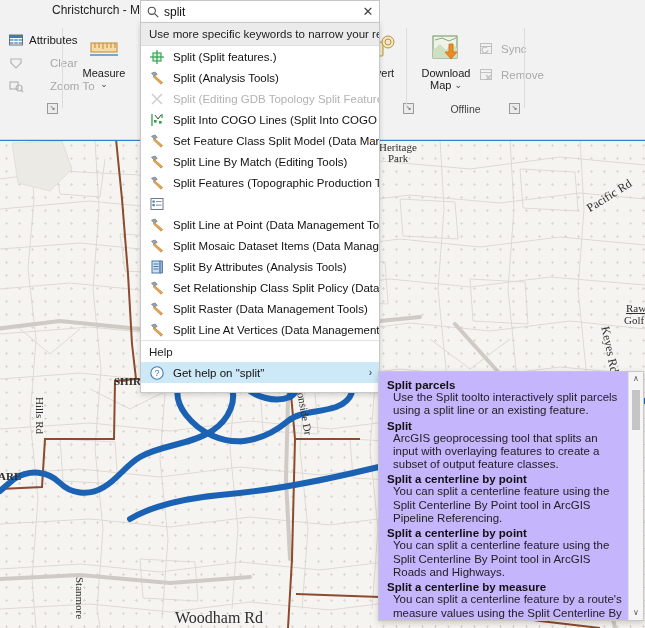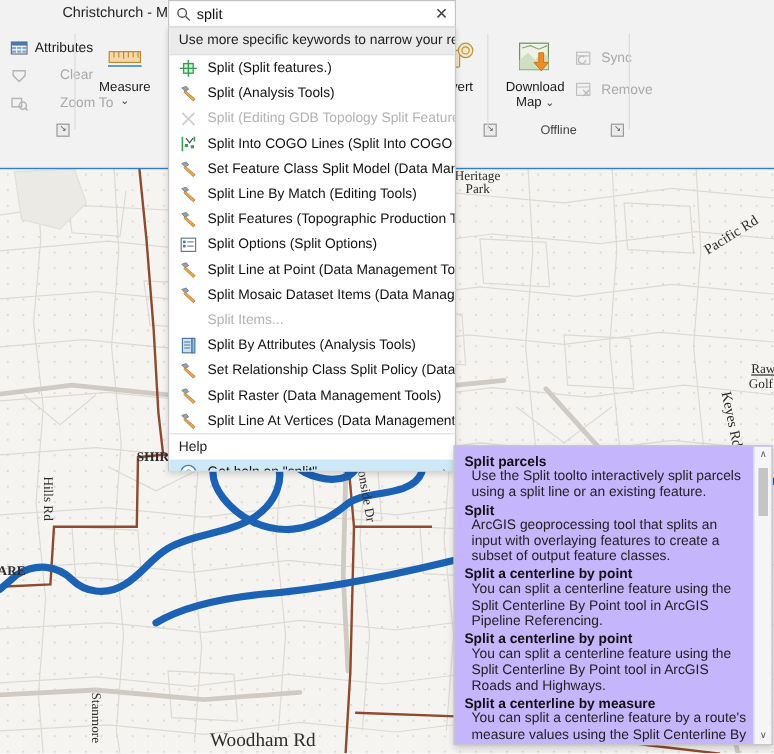--- a/index.html
+++ b/index.html
@@ -485,21 +485,20 @@
     <div class="dd-item">
       <span class="ic">
         <svg width="16" height="16" viewBox="0 0 16 16">
           <rect x="2" y="2.5" width="12" height="11" fill="#ffffff" stroke="#6b7b8c" stroke-width="1"></rect>
           <rect x="3.5" y="4.5" width="2.2" height="2.2" fill="#4a78a8"></rect>
           <rect x="3.5" y="8" width="2.2" height="2.2" fill="#4a78a8"></rect>
           <line x1="7" y1="5.6" x2="12.5" y2="5.6" stroke="#7d8b99" stroke-width="1"></line>
           <line x1="7" y1="9.1" x2="12.5" y2="9.1" stroke="#7d8b99" stroke-width="1"></line>
         </svg>
       </span>
-      <span>Split Options (Split Options)</span>
     </div>
 
     <div class="dd-item">
       <span class="ic">
         <svg width="16" height="16" viewBox="0 0 16 16">
           <path d="M2.5 3.2 L6.2 2 L8.2 4.4 L5.2 6 Z" fill="#9aa3ad" stroke="#6f7780" stroke-width="0.7"></path>
           <path d="M5.4 5.6 L13.6 12.6 L12.1 14.2 L4.2 6.8 Z" fill="#e8a85a" stroke="#b97c2e" stroke-width="0.7"></path>
         </svg>
       </span>
       <span>Split Line at Point (Data Management Tools)</span>
@@ -508,23 +507,20 @@
     <div class="dd-item">
       <span class="ic">
         <svg width="16" height="16" viewBox="0 0 16 16">
           <path d="M2.5 3.2 L6.2 2 L8.2 4.4 L5.2 6 Z" fill="#9aa3ad" stroke="#6f7780" stroke-width="0.7"></path>
           <path d="M5.4 5.6 L13.6 12.6 L12.1 14.2 L4.2 6.8 Z" fill="#e8a85a" stroke="#b97c2e" stroke-width="0.7"></path>
         </svg>
       </span>
       <span>Split Mosaic Dataset Items (Data Manageme</span>
     </div>
 
-    <div class="dd-item dim noicon">
-      <span>Split Items...</span>
-    </div>
 
     <div class="dd-item">
       <span class="ic">
         <svg width="16" height="16" viewBox="0 0 16 16">
           <rect x="3" y="2" width="8" height="12" fill="#cfe0ef" stroke="#4a78a8" stroke-width="1"></rect>
           <line x1="4.5" y1="5" x2="9.5" y2="5" stroke="#4a78a8"></line>
           <line x1="4.5" y1="7.5" x2="9.5" y2="7.5" stroke="#4a78a8"></line>
           <line x1="4.5" y1="10" x2="9.5" y2="10" stroke="#4a78a8"></line>
           <path d="M11 2 h2.4 v12 h-2.4 z" fill="#9fbdd8" stroke="#4a78a8" stroke-width="1"></path>
         </svg>

